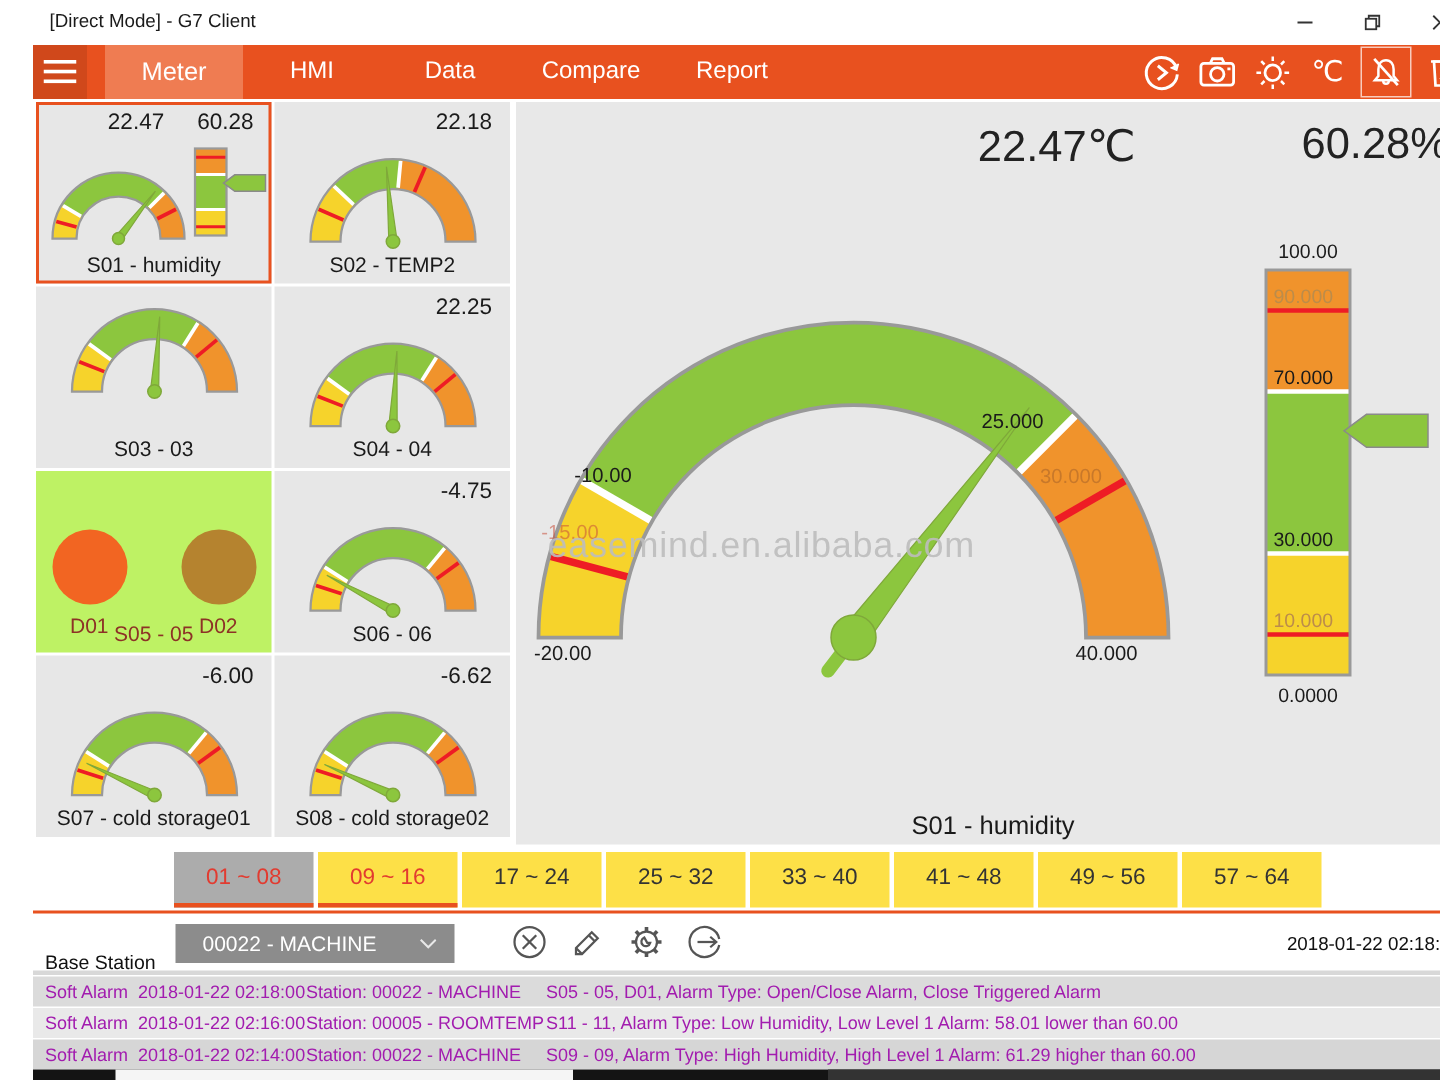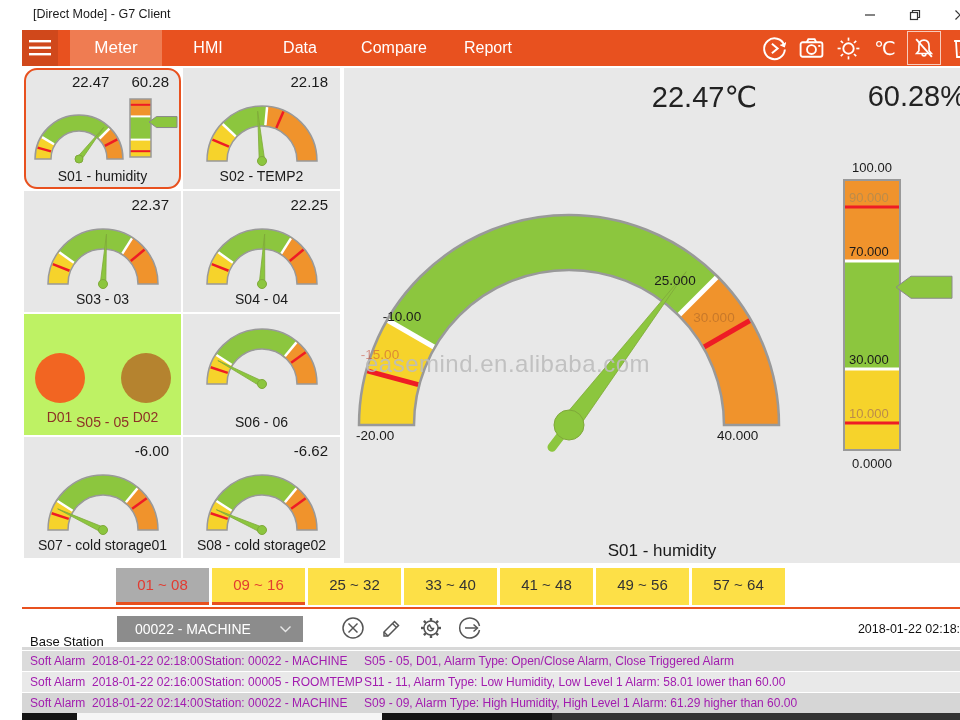--- a/index.html
+++ b/index.html
@@ -19,21 +19,21 @@
   .nav-tab.active{background:#EF7C52;font-size:17px;}
   .nav-actions{position:absolute;right:4px;top:0;height:36px;display:flex;align-items:center;gap:7px;}
   .nav-ico{width:30px;height:30px;display:flex;align-items:center;justify-content:center;color:#fff;}
   .nav-ico.boxed{border:1px solid rgba(255,255,255,0.7);width:32px;height:32px;}
   .celsius{font-size:19px;color:#fff;}
   
   .content{position:absolute;left:0;top:66px;width:960px;height:497px;background:#fff;}
   .sensor-grid{position:absolute;left:2px;top:2px;width:318px;
                display:grid;grid-template-columns:157px 157px;grid-auto-rows:121px;gap:2px;}
   .card{background:#E7E7E7;border:2px solid transparent;box-sizing:border-box;position:relative;}
-  .card.selected{border-color:#E8511F;border-radius:13px;}
+  .card.selected{border-color:#E8511F;}
   .card.alarm{background:#bef264;}
   .card-values{height:20px;display:flex;justify-content:flex-end;gap:22px;
                padding:3px 10px 0 0;font-size:15px;color:#1a1a1a;}
   .card-svg{display:block;margin:0 auto;}
   .card-label{position:absolute;left:0;right:0;bottom:3px;text-align:center;font-size:14px;color:#1a1a1a;}
   .card.alarm .card-label{color:#8D3226;}
   .dio-row{display:flex;justify-content:center;gap:36px;margin-top:14px;}
   .dio{text-align:center;}
   .dio-dot{width:50px;height:50px;border-radius:50%;margin:0 auto;}
   .dio-label{margin-top:6px;font-size:14px;color:#8D3226;}
@@ -214,23 +214,20 @@
             <line x1="79.38789927946651" y1="32.15976927428912" x2="81.08184891919977" y2="14.239653911433678" stroke="#ffffff" stroke-width="2.5"></line>
             <line x1="42.96083347537669" y1="53.70267593714788" x2="26.441250213065032" y2="46.554013905721824" stroke="#EE1C25" stroke-width="2.5"></line>
             <line x1="90.29732406285211" y1="34.96083347537668" x2="97.44598609427817" y2="18.441250213065025" stroke="#EE1C25" stroke-width="2.5"></line>
             <path d="M21,68 A55,55 0 0 1 131,68 L111,68 A35,35 0 0 0 41,68 Z" fill="none" stroke="#999999" stroke-width="1.5"></path>
             <polygon points="71.64221286261709,18.19026509541272 73.22061679232402,68.24316452226597 78.77938320767598,67.75683547773403" fill="#8CC63E" stroke="#7FA83A" stroke-width="0.8"></polygon>
             <circle cx="76" cy="68" r="4.5" fill="#8CC63E" stroke="#7FA83A" stroke-width="1"></circle>
           </svg>
           <div class="card-label">S02 - TEMP2</div>
         </div>
         <div class="card">
-          <div class="card-values">
-            <span>22.37</span>
-          </div>
           <svg width="152" height="74" viewBox="0 0 152 74" class="card-svg">
             <path d="M21,68 A55,55 0 0 1 31.504065309377893,35.67181112391397 L47.68440519687684,47.427516169763436 A35,35 0 0 0 41,68 Z" fill="#F6D32B"></path>
             <path d="M31.504065309377893,35.67181112391397 A55,55 0 0 1 105.47047372384482,21.56196409738918 L94.75393782426488,38.44852260742948 A35,35 0 0 0 47.68440519687684,47.427516169763436 Z" fill="#8CC63E"></path>
             <path d="M105.47047372384482,21.56196409738918 A55,55 0 0 1 131,68 L111,68 A35,35 0 0 0 94.75393782426488,38.44852260742948 Z" fill="#F0932C"></path>
             <line x1="46.875388202501895" y1="46.83973091747096" x2="32.31308230375284" y2="36.259596376206446" stroke="#ffffff" stroke-width="2.5"></line>
             <line x1="95.28976461924388" y1="37.60419468192746" x2="104.93464692886582" y2="22.406292022891193" stroke="#ffffff" stroke-width="2.5"></line>
             <line x1="42.528046508022946" y1="54.7475161033516" x2="25.792069762034423" y2="48.1212741550274" stroke="#EE1C25" stroke-width="2.5"></line>
             <line x1="103.73847673992842" y1="45.052736369047174" x2="117.60771510989262" y2="33.57910455357076" stroke="#EE1C25" stroke-width="2.5"></line>
             <path d="M21,68 A55,55 0 0 1 131,68 L111,68 A35,35 0 0 0 41,68 Z" fill="none" stroke="#999999" stroke-width="1.5"></path>
             <polygon points="79.48782368720627,18.12179748700879 73.2167962997751,67.8053794382539 78.7832037002249,68.1946205617461" fill="#8CC63E" stroke="#7FA83A" stroke-width="0.8"></polygon>
@@ -264,20 +261,23 @@
               <div class="dio-label">D01</div>
             </div>
             <div class="dio">
               <div class="dio-dot" style="background: rgb(181, 131, 47);"></div>
               <div class="dio-label">D02</div>
             </div>
           </div>
           <div class="card-label">S05 - 05</div>
         </div>
         <div class="card">
+          <div class="card-values">
+            <span>-4.75</span>
+          </div>
           <svg width="152" height="74" viewBox="0 0 152 74" class="card-svg">
             <path d="M21,68 A55,55 0 0 1 29.561964097389172,38.52952627615518 L46.44852260742947,49.24606217573512 A35,35 0 0 0 41,68 Z" fill="#F6D32B"></path>
             <path d="M29.561964097389172,38.52952627615518 A55,55 0 0 1 111.05831943617792,25.62177164733159 L98.30983964120414,41.032036502847376 A35,35 0 0 0 46.44852260742947,49.24606217573512 Z" fill="#8CC63E"></path>
             <path d="M111.05831943617792,25.62177164733159 A55,55 0 0 1 131,68 L111,68 A35,35 0 0 0 98.30983964120414,41.032036502847376 Z" fill="#F0932C"></path>
             <line x1="45.60419468192745" y1="48.71023538075612" x2="30.406292022891186" y2="39.06535307113418" stroke="#ffffff" stroke-width="2.5"></line>
             <line x1="98.94726363095282" y1="40.261523260071584" x2="110.42089544642924" y2="26.392284890107383" stroke="#ffffff" stroke-width="2.5"></line>
             <line x1="41.761965413374476" y1="56.87538820250189" x2="24.64294812006171" y2="51.313082303752836" stroke="#EE1C25" stroke-width="2.5"></line>
             <line x1="105.1246117974981" y1="46.839730917470966" x2="119.68691769624716" y2="36.259596376206446" stroke="#EE1C25" stroke-width="2.5"></line>
             <path d="M21,68 A55,55 0 0 1 131,68 L111,68 A35,35 0 0 0 41,68 Z" fill="none" stroke="#999999" stroke-width="1.5"></path>
             <polygon points="31.85262035705366,44.52642186070545 74.69017433982737,70.46342378407641 77.30982566017263,65.53657621592359" fill="#8CC63E" stroke="#7FA83A" stroke-width="0.8"></polygon>
@@ -360,20 +360,21 @@
       <div class="watermark">easemind.en.alibaba.com</div>
       <div class="reading temp">22.47℃</div>
       <div class="reading hum">60.28%</div>
       <div class="sensor-label">S01 - humidity</div>
     </div>
   </div>
 
   <div class="group-tabs">
       <div class="gtab active alarm">01 ~ 08</div>
       <div class="gtab alarm">09 ~ 16</div>
+      <div class="gtab">17 ~ 24</div>
       <div class="gtab">25 ~ 32</div>
       <div class="gtab">33 ~ 40</div>
       <div class="gtab">41 ~ 48</div>
       <div class="gtab">49 ~ 56</div>
       <div class="gtab">57 ~ 64</div>
     </div>
   <div class="tabs-underline"></div>
 
   <div class="toolbar">
     <span class="bs-label">Base Station</span>

